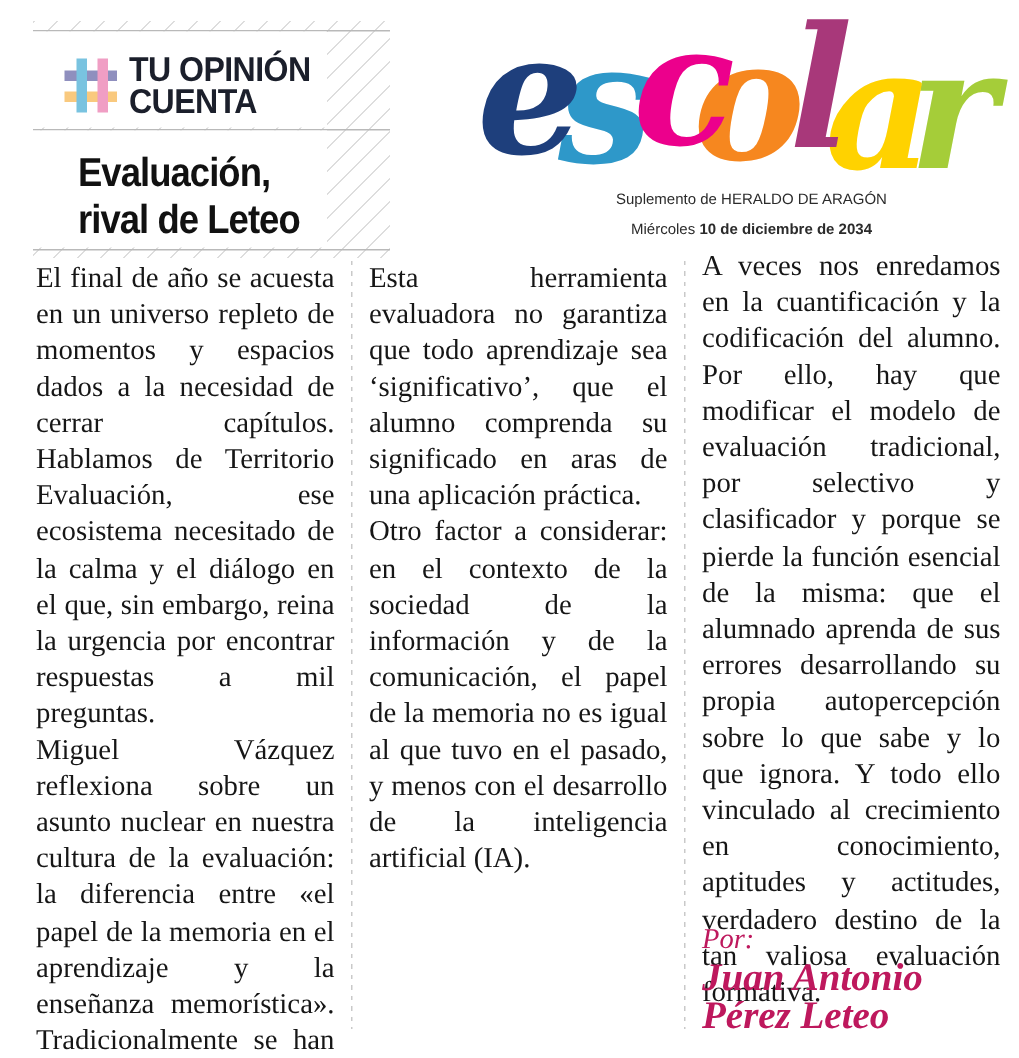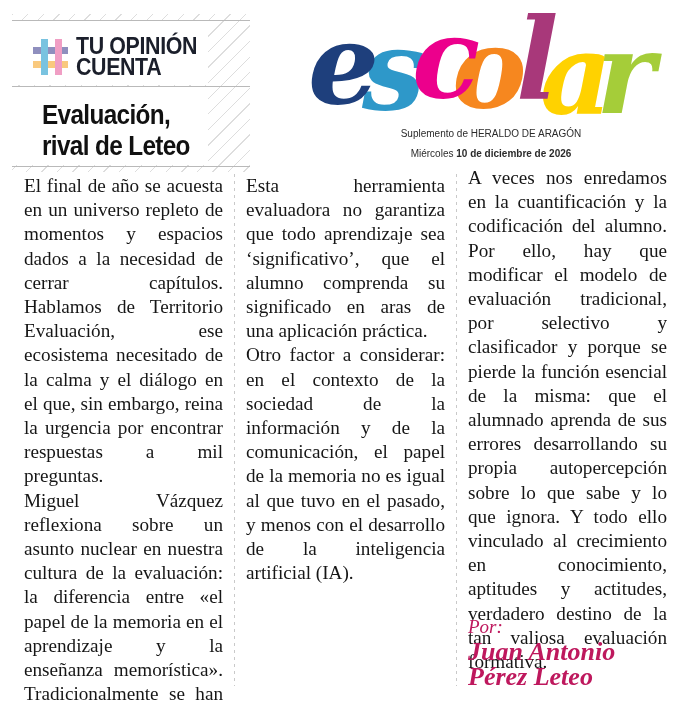--- a/index.html
+++ b/index.html
@@ -19,21 +19,21 @@
   #page {
     position: relative;
     width: 679px;
     height: 705px;
     background: #ffffff;
   }
 
   
   .header-zone {
     position: absolute;
-    left: 4px;
+    left: 14px;
     top: 0;
     width: 540px;
     height: 172px;
     padding-left: 36px;
   }
 
   
   .brand-box {
     position: absolute;
     left: 8px;
@@ -271,21 +271,21 @@
         <span class="ltr L-s">s</span>
         <span class="ltr L-c">c</span>
         <span class="ltr L-o">o</span>
         <span class="ltr L-l">l</span>
         <span class="ltr L-a">a</span>
         <span class="ltr L-r">r</span>
       </div>
 
       <div class="supplement-line">
         <span>Suplemento de HERALDO DE ARAGÓN</span>
-        <span class="dateline"><span>Miércoles </span><b>10 de diciembre de 2026</b></span>
+        <span class="dateline"><span>Miércoles </span><b>10 de diciembre de 2034</b></span>
       </div>
     </div>
   </div>
 
   <div class="columns">
 
     <div class="divider div-1"></div>
     <div class="divider div-2"></div>
 
     <div class="col col-1">

